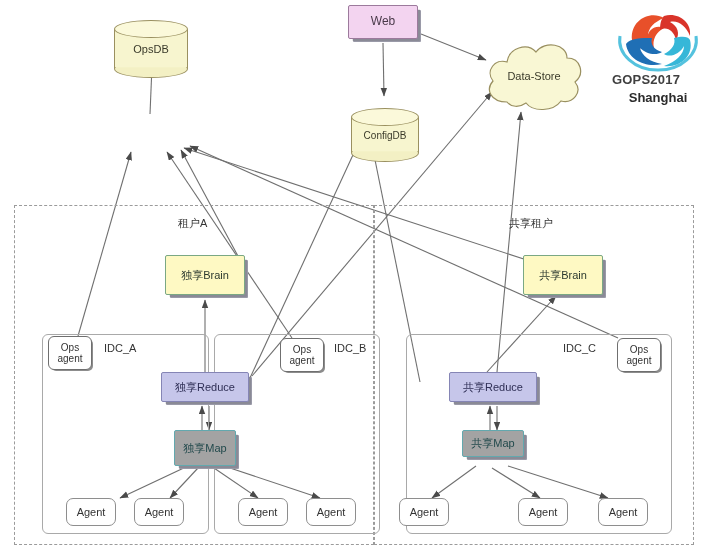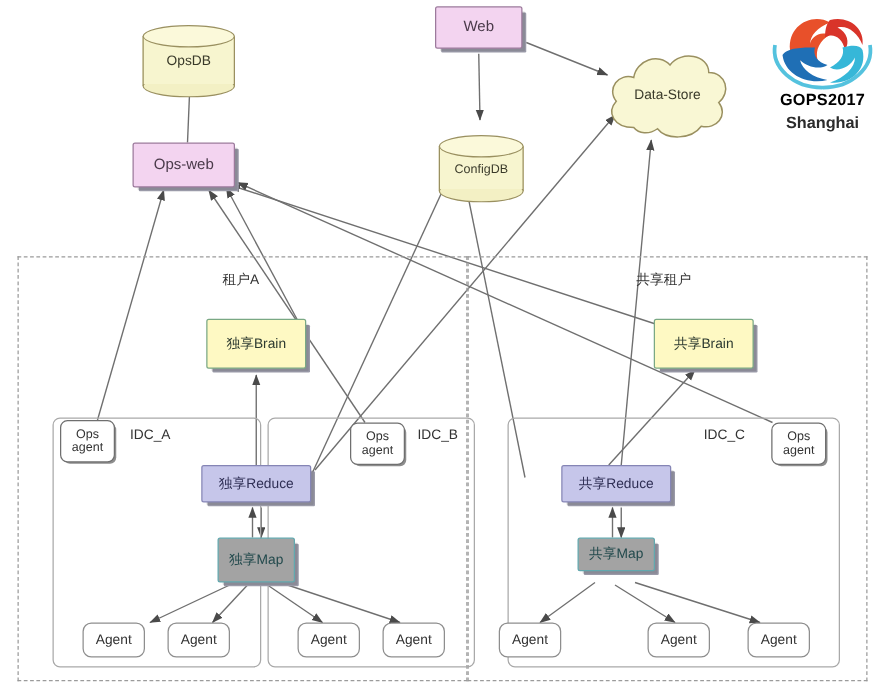--- a/index.html
+++ b/index.html
@@ -44,22 +44,22 @@
   
   .tenant{position:absolute;border:1px dashed #9b9b9b;box-sizing:border-box;background:transparent;}
   .tenant-label{position:absolute;color:#333;}
 
   
   .idc{position:absolute;border:1px solid #a9a9a9;border-radius:6px;box-sizing:border-box;background:transparent;}
   .idc-label{position:absolute;color:#333;}
 
   
   #logo{position:absolute;left:612px;top:4px;width:92px;height:112px;}
-  #logo .txt1{position:absolute;left:0;right:0;top:68px;text-align:center;
-              font-size:13px;font-weight:bold;color:#000000;letter-spacing:.2px;}
+  #logo .txt1{position:absolute;left:0;right:0;top:68px;text-align:left;
+              font-size:13px;font-weight:bold;color:#404040;letter-spacing:.2px;}
   #logo .txt2{position:absolute;left:0;right:0;top:86px;text-align:center;
               font-size:13px;font-weight:bold;color:#2b2b2b;}
 
   #watermark{position:absolute;left:224px;top:520px;width:470px;height:34px;
              color:rgba(120,130,140,.30);font-size:27px;white-space:nowrap;
              font-family:"DejaVu Sans",sans-serif;}
 </style>
 </head>
 <body>
 
@@ -149,23 +149,20 @@
 
   <div class="node" style="left:481px;top:38px;width:106px;height:76px;">
     <svg width="106" height="76" viewBox="0 0 106 76" style="position:absolute;left:0;top:0;">
       <path d="M26,64 C10,64 4,52 12,43 C4,33 14,20 26,24 C28,10 46,4 55,14
                C64,2 86,6 86,20 C100,20 104,36 94,44 C102,54 92,66 80,63
                C72,74 52,74 45,65 C38,70 30,69 26,64 Z" fill="#f9f7d4" stroke="#9a9060" stroke-width="1.2"></path>
     </svg>
     <span style="position:relative;font-size:11px;color:#3a3a2a;">Data-Store</span>
   </div>
 
-  <div class="node box3d pink" style="left:106px;top:114px;width:82px;height:36px;font-size:12px;">
-    <span>Ops-web</span>
-  </div>
 
   <div class="cyl" style="left:351px;top:96px;width:68px;height:54px;">
     <div class="body"></div>
     <div class="bot"></div>
     <div class="top"></div>
     <div class="lbl" style="font-size:10px;">ConfigDB</div>
   </div>
 
   <div class="node box3d green" style="left:165px;top:255px;width:80px;height:40px;font-size:11px;">
     <span>独享Brain</span>

